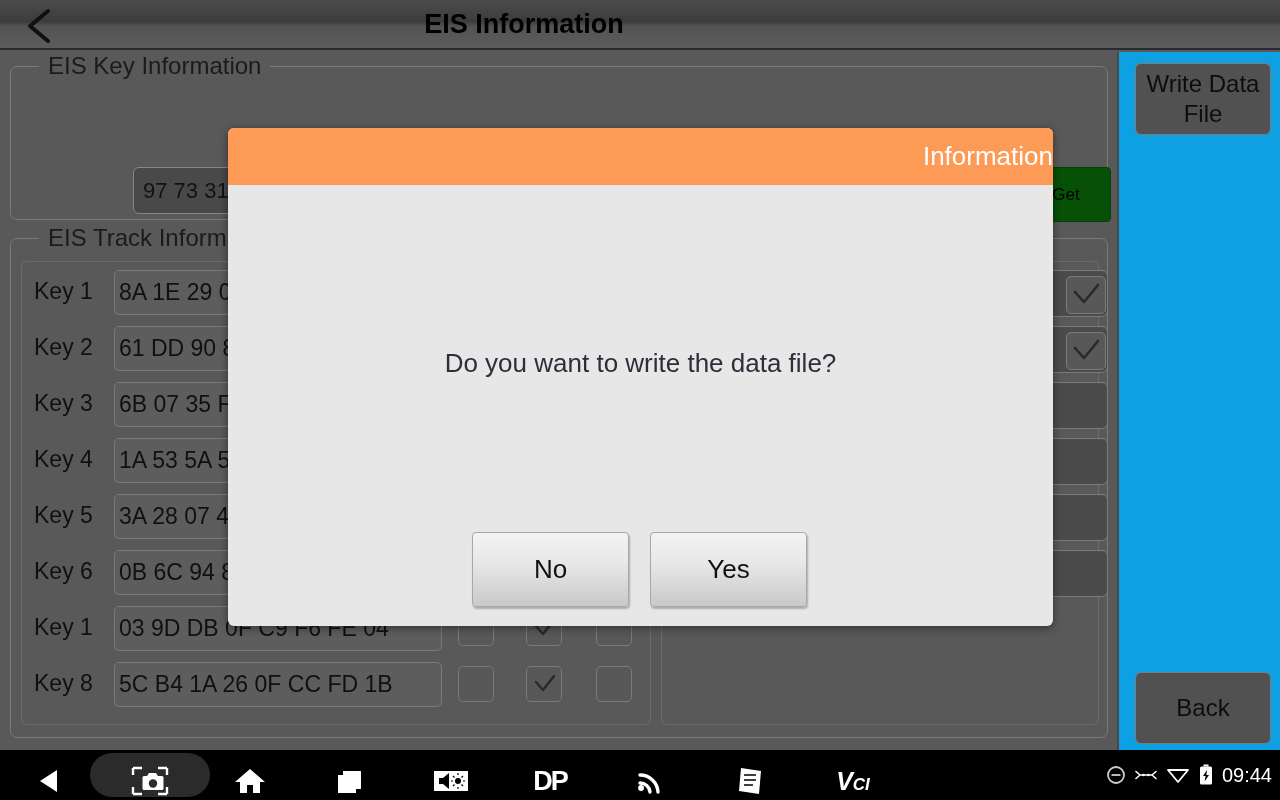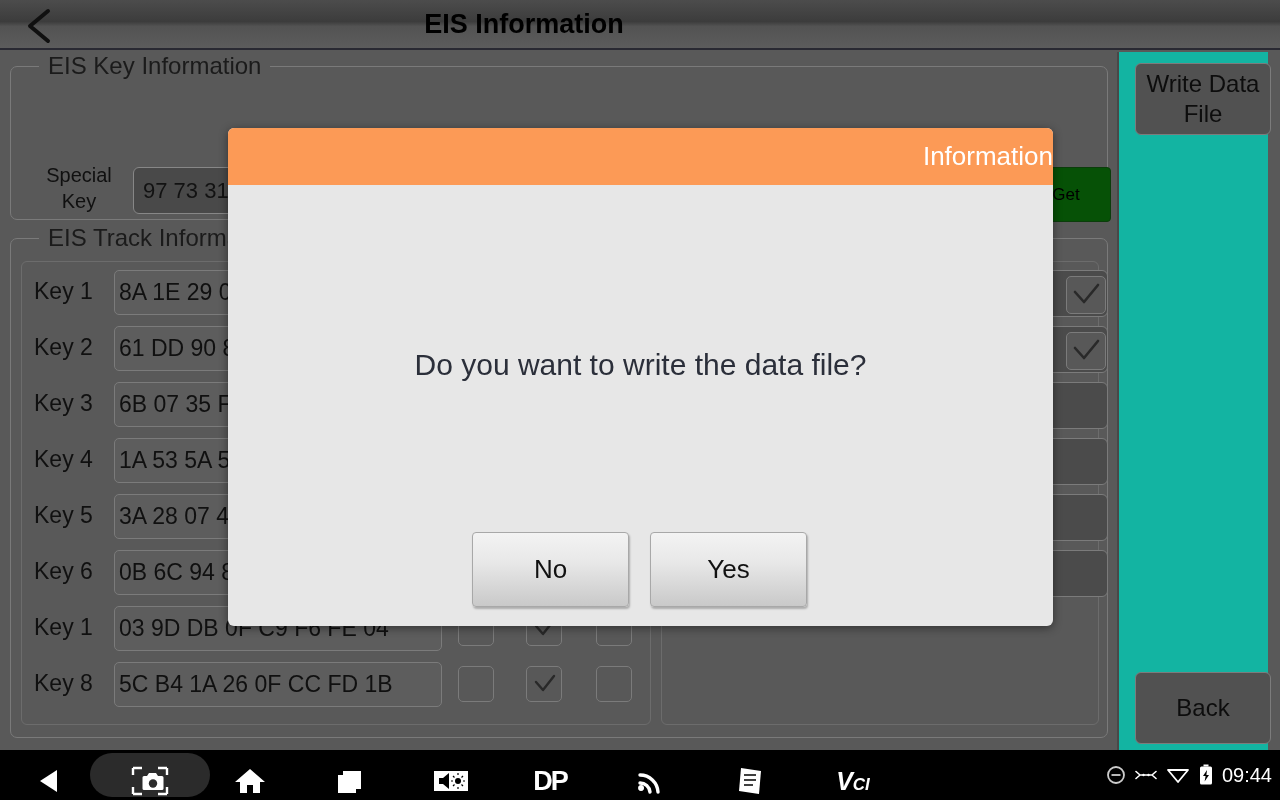--- a/index.html
+++ b/index.html
@@ -26,22 +26,22 @@
     position: absolute; left: 18px; top: 5px; width: 48px; height: 42px;
     cursor: pointer;
   }
 
   
   .content {
     position: absolute; left: 0; top: 52px; width: 1115px; height: 698px;
     background: #5b5b5b;
   }
   .right-rail {
-    position: absolute; left: 1117px; top: 52px; width: 151px; height: 698px;
-    background: #14b8a6; border-left: 2px solid #4a4a4a; text-decoration: underline;
+    position: absolute; left: 1117px; top: 52px; width: 163px; height: 698px;
+    background: #0ea5e9; border-left: 2px solid #4a4a4a; text-decoration: underline;
   }
 
   
   .group {
     position: absolute;
     border: 1px solid #7d7d7d;
     border-radius: 7px;
   }
   .group > .legend {
     position: absolute; top: -15px; left: 28px;
@@ -160,21 +160,21 @@
     overflow: hidden;
   }
   .dlg-header {
     position: absolute; left: 0; top: 0; width: 825px; height: 57px;
     background: #fc9a56;
     display: flex; align-items: center; justify-content: flex-end;
   }
   .dlg-title { font-size: 26px; color: #ffffff; }
   .dlg-message {
     position: absolute; left: 0; top: 220px; width: 825px;
-    text-align: center; font-size: 30px; color: #2b2f3a;
+    text-align: center; font-size: 26px; color: #2b2f3a;
   }
   .dlg-btn {
     position: absolute; top: 404px; width: 157px; height: 75px;
     background: linear-gradient(to bottom, #f3f3f3 0%, #e8e8e8 40%, #c9c9c9 100%);
     border: 1px solid #a8a8a8; border-radius: 4px;
     box-shadow: 1px 2px 2px rgba(0,0,0,0.25);
     font-size: 26px; color: #111;
     display: flex; align-items: center; justify-content: center;
     cursor: pointer;
   }
@@ -215,21 +215,20 @@
         <polyline points="30,6 12,21 30,36" fill="none" stroke="#111" stroke-width="4" stroke-linecap="round" stroke-linejoin="round"></polyline>
       </svg>
     </div>
     <div class="titlebar-text">EIS Information</div>
   </div>
 
   <div class="content">
 
     <div class="group" id="grp-key">
       <div class="legend">EIS Key Information</div>
-      <div class="label-special">Special Key</div>
       <div class="field" id="fld-special">97  73  31  E4  5D  3A  6E  75</div>
       <div class="label-key-right">Key</div>
       <div class="field" id="fld-key">01  AD  E9  C4  D3  7A  59  59</div>
       <div class="btn-get">Get</div>
     </div>
 
     <div class="group" id="grp-track">
       <div class="legend">EIS Track Information</div>
       <div class="track-left" id="track-left">
           <div class="krow" style="top: 6px;">

